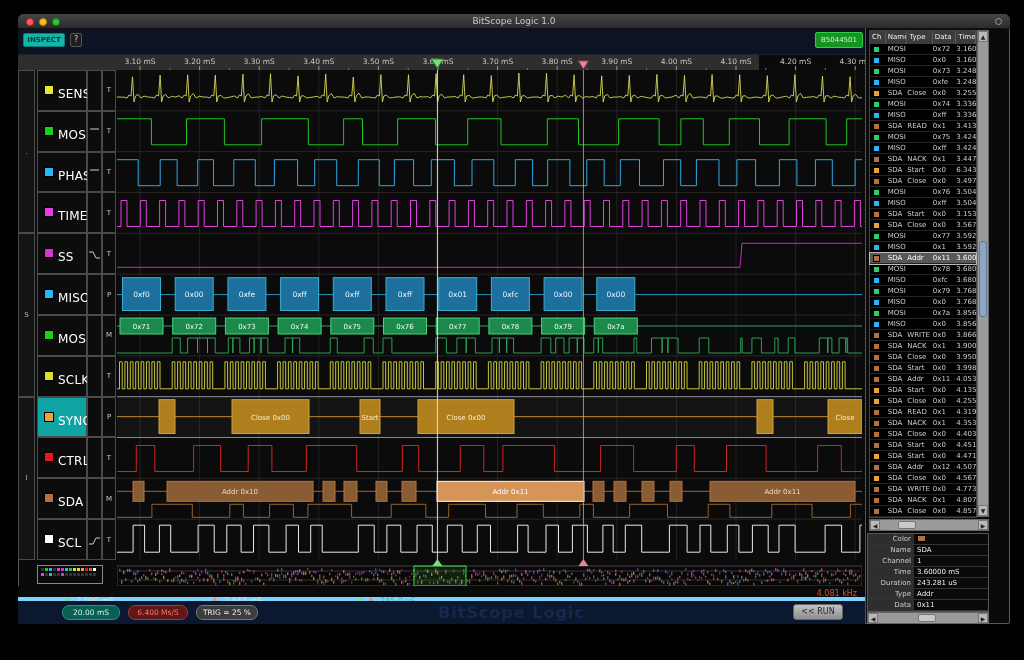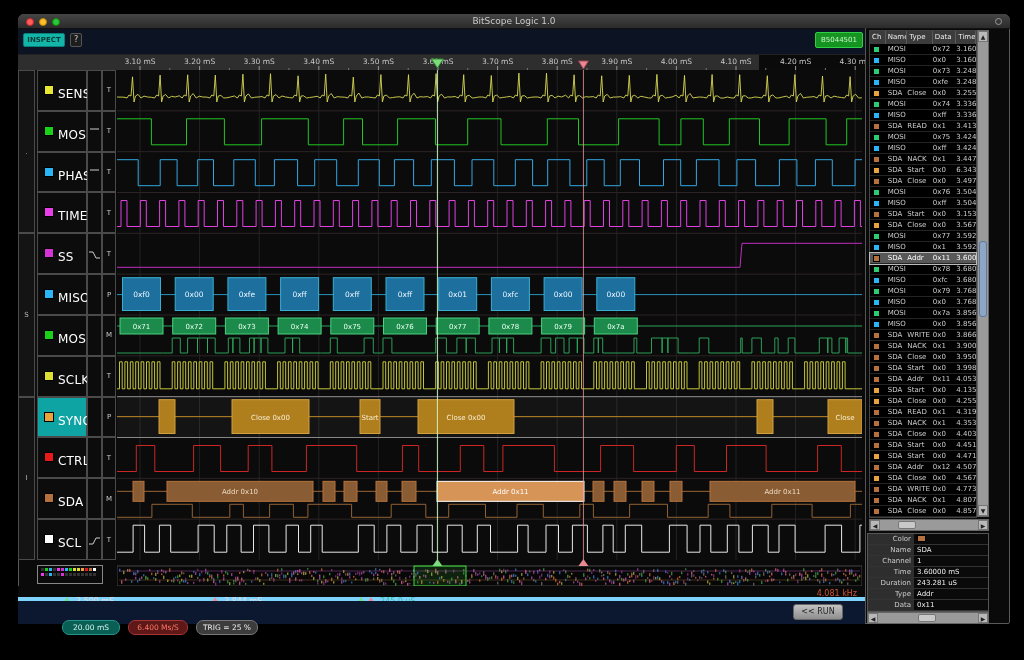--- a/index.html
+++ b/index.html
@@ -49,21 +49,21 @@
   .legrow{display:flex;gap:1px;margin-bottom:2px;}
   .legdot{width:3px;height:3px;}
   #mini-wrap{left:117px;top:558px;width:745px;height:28px;}
   #status1{left:18px;top:586px;width:847px;height:15px;background:#0a0a0a;border-bottom:4px solid #7dd3fc;}
   .tri-up{display:inline-block;width:0;height:0;border-left:5px solid transparent;border-right:5px solid transparent;border-bottom:8px solid #6fe08a;margin-right:4px;vertical-align:-1px;}
   .tri-pink{border-bottom-color:#e88a94;}
   .mklabel{font-size:8px;color:#ddd;}
   #delta-label{color:#35c0a8;}
   #freq-label{position:absolute;right:8px;top:3px;font-size:8px;color:#cc5533;}
   #bottombar{left:18px;top:601px;width:847px;height:23px;background:#0c1730;border-radius:0 0 0 2px;}
-  .bbtn{position:absolute;top:19px;height:15px;border-radius:7px;font-size:7.5px;text-align:center;line-height:13px;}
+  .bbtn{position:absolute;top:4px;height:15px;border-radius:7px;font-size:7.5px;text-align:center;line-height:13px;}
   #tb-btn{left:44px;width:58px;background:#0a5f55;border:1px solid #22958a;color:#d5f5ef;}
   #rate-btn{left:110px;width:60px;background:#5e1818;border:1px solid #a33;color:#ff7766;}
   #trig-btn{left:178px;width:62px;background:#3c3c3c;border:1px solid #777;color:#eee;}
   #watermark{position:absolute;left:420px;top:2px;font-size:16px;font-weight:bold;color:#15294e;letter-spacing:1px;}
   #run-btn{position:absolute;right:22px;top:3px;width:50px;height:16px;background:linear-gradient(#c2c2c2,#8e8e8e);border:1px solid #666;border-radius:3px;color:#222;font-size:8px;text-align:center;line-height:14px;}
 </style>
 </head>
 <body>
 
 <div id="screen">
@@ -1400,15 +1400,16 @@
     <span style="position:absolute;left:44px;top:3px;"><span class="tri-up"></span><span class="mklabel">3.599 mS</span></span>
     <span style="position:absolute;left:192px;top:3px;"><span class="tri-up tri-pink"></span><span class="mklabel">3.844 mS</span></span>
     <span style="position:absolute;left:338px;top:3px;"><span class="tri-up" style="border-bottom-color:#6fe08a;margin-right:0;"></span><span class="tri-up tri-pink"></span><span class="mklabel" id="delta-label">245.0 uS</span></span>
     <span id="freq-label">4.081 kHz</span>
   </div>
 
   <div class="abs" id="bottombar">
     <div class="bbtn" id="tb-btn">20.00 mS</div>
     <div class="bbtn" id="rate-btn">6.400 Ms/S</div>
     <div class="bbtn" id="trig-btn">TRIG = 25 %</div>
+    <div id="watermark">BitScope Logic</div>
     <div id="run-btn">&lt;&lt; RUN</div>
   </div>
 </div>
 
 </body></html>

